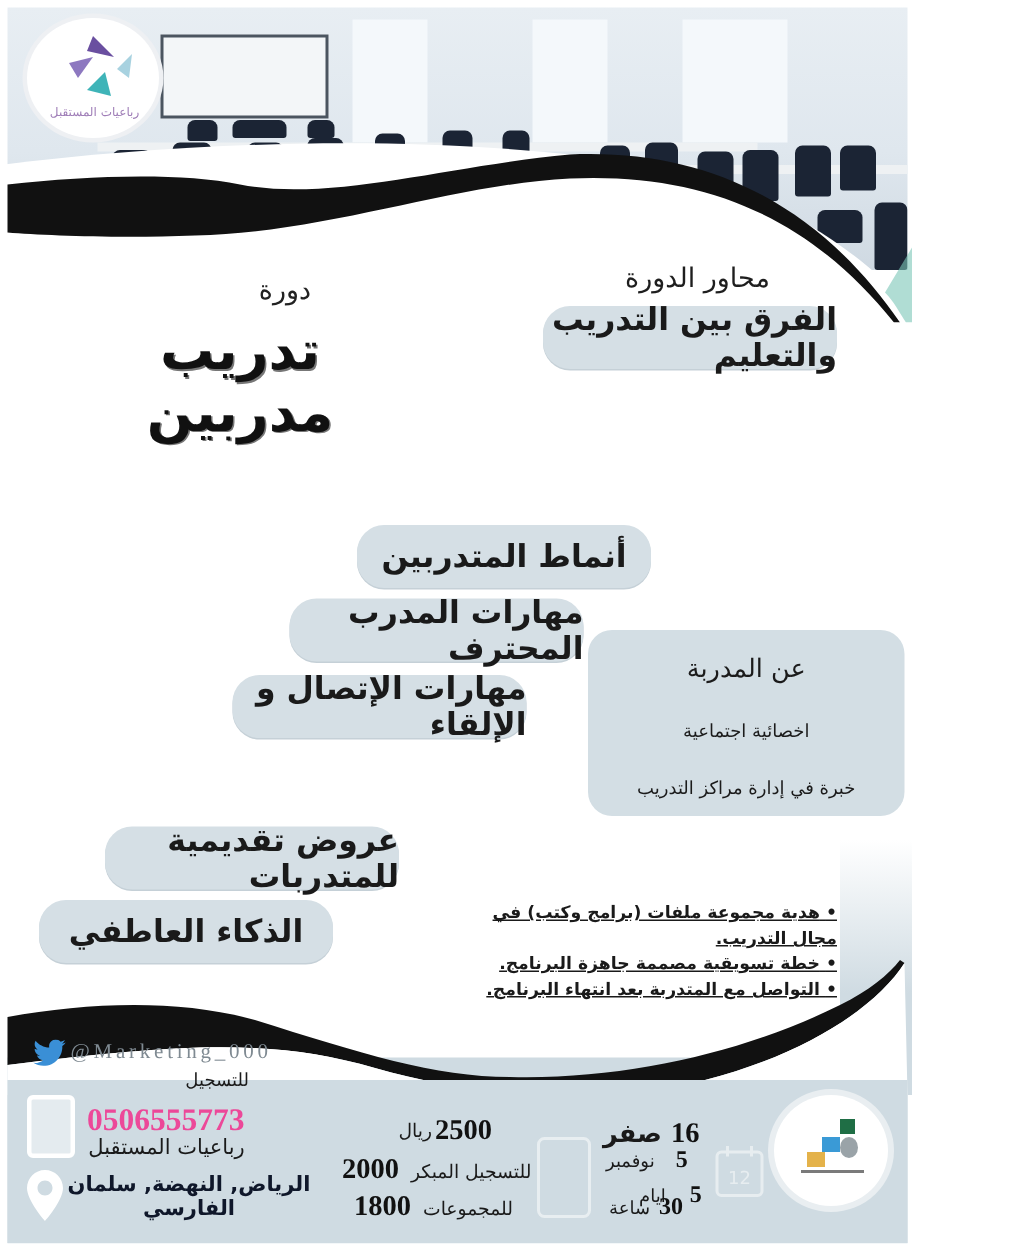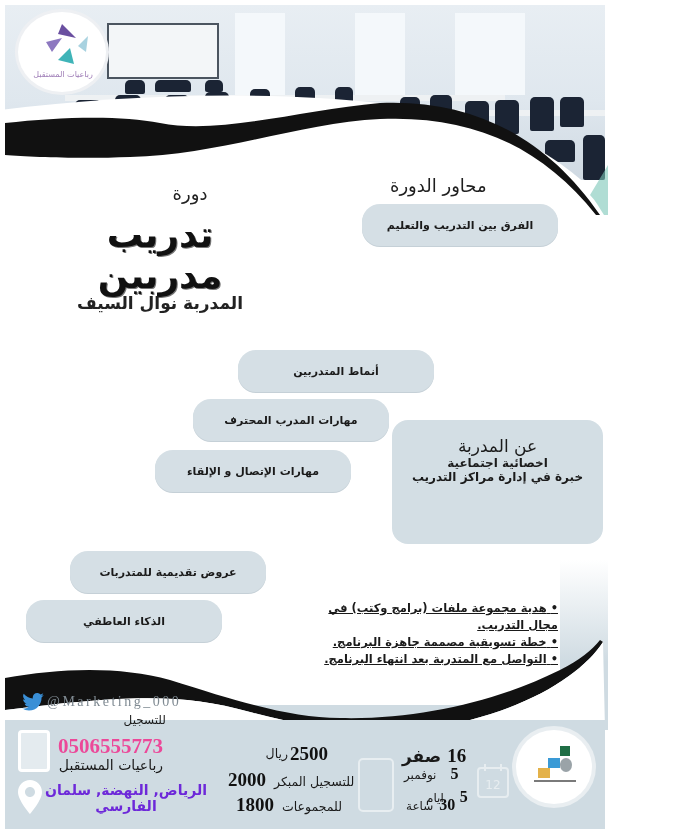--- a/index.html
+++ b/index.html
@@ -14,37 +14,37 @@
   .logo-circle .logo-text{position:absolute;left:10px;top:58px;width:70px;font-size:8px;color:#a07fb8;text-align:center;direction:rtl;}
   .wave-top{position:absolute;left:0;top:95px;width:608px;height:120px;}
   .wave-bottom{position:absolute;left:0;top:640px;width:608px;height:90px;}
   .footer{position:absolute;left:5px;top:705px;width:600px;height:124px;background:#cfdbe2;}
   .right-accent{position:absolute;left:560px;top:560px;width:48px;height:170px;background:linear-gradient(180deg,#fff 0%,#cfdbe2 60%);}
 
   .rtl{direction:rtl;unicode-bidi:embed;}
   .course-label{position:absolute;left:160px;top:183px;width:60px;text-align:center;font-size:18px;color:#222;}
   .course-title{position:absolute;left:40px;top:214px;width:240px;text-align:center;font-size:36px;font-weight:bold;color:#111;text-shadow:1px 1px 0 #777;letter-spacing:1px;}
   .trainer{position:absolute;left:50px;top:293px;width:220px;text-align:center;font-size:17px;font-weight:bold;color:#222;}
-  .axes-title{position:absolute;left:390px;top:175px;width:150px;text-align:left;font-size:18px;color:#1e1e1e;}
-
-  .pill{position:absolute;height:42px;border-radius:18px;background:#d5dfe5;display:flex;align-items:center;justify-content:center;font-size:11px;font-weight:bold;color:#1a1a1a;box-shadow:0 1px 0 #c5d0d7;}
+  .axes-title{position:absolute;left:390px;top:175px;width:150px;text-align:center;font-size:18px;color:#1e1e1e;}
+
+  .pill{position:absolute;height:42px;border-radius:18px;background:#d5dfe5;display:flex;align-items:center;justify-content:center;font-size:21px;font-weight:bold;color:#1a1a1a;box-shadow:0 1px 0 #c5d0d7;}
 
   .about{position:absolute;left:392px;top:420px;width:211px;height:124px;border-radius:16px;background:#d3dee4;text-align:center;color:#1b1b1b;}
   .about .h{font-size:17px;margin-top:16px;}
-  .about .l{font-size:12px;font-weight:bold;margin-top:0;}
+  .about .l{font-size:12px;font-weight:normal;margin-top:24px;}
 
   .bonus{position:absolute;left:322px;top:600px;width:236px;font-size:11.5px;font-weight:bold;color:#1a1a1a;line-height:17px;}
   .bonus .b{display:block;text-decoration:underline;}
 
   .twitter{position:absolute;left:22px;top:693px;display:flex;align-items:center;gap:3px;}
   .twitter .handle{font-family:"Liberation Serif",serif;font-size:14px;letter-spacing:2.5px;color:#7f8a92;}
   .reg-label{position:absolute;left:80px;top:713px;width:86px;text-align:right;font-size:12px;color:#1a1a1a;}
   .phone{position:absolute;left:58px;top:734px;font-family:"Liberation Serif",serif;font-weight:bold;font-size:21px;color:#ec4899;}
   .org{position:absolute;left:56px;top:757px;width:110px;text-align:center;font-size:14px;color:#1a1a1a;}
-  .addr{position:absolute;left:42px;top:782px;width:168px;text-align:center;font-size:14px;font-weight:bold;color:#6d28d9;}
+  .addr{position:absolute;left:42px;top:782px;width:168px;text-align:center;font-size:14px;font-weight:bold;color:#0f172a;}
   .mobile-icon{position:absolute;left:18px;top:730px;width:26px;height:36px;border:3px solid #fff;border-radius:4px;background:#e4ebef;}
   .pin-icon{position:absolute;left:18px;top:780px;}
 
   .price-row{position:absolute;display:flex;align-items:baseline;gap:8px;direction:ltr;}
   .price-row .num{font-family:"Liberation Serif",serif;font-weight:bold;font-size:19px;color:#111;}
   .price-row .lbl{font-size:12.5px;color:#1a1a1a;}
   .date-row{position:absolute;display:flex;align-items:baseline;gap:6px;}
   .date-row .num{font-family:"Liberation Serif",serif;font-weight:bold;color:#111;}
   .date-row .lbl{color:#1a1a1a;}
   .cal-icon{position:absolute;left:476px;top:763px;}
@@ -95,21 +95,20 @@
   </div>
 
   <svg class="wave-top" viewBox="0 0 608 120" preserveAspectRatio="none">
     <path d="M0,15 C120,0 260,-5 380,8 C470,18 540,40 608,110 L608,120 L0,120 Z" fill="#fff"></path>
     <path d="M5,28 C60,22 120,20 160,28 C220,40 300,15 380,8 C470,4 545,40 600,120 L596,120 C540,50 470,20 380,24 C300,28 220,60 130,62 C80,64 30,62 5,60 Z" fill="#111"></path>
     <path d="M590,100 C596,106 600,114 604,120 L608,120 L608,70 Z" fill="#7cc7b8" opacity="0.6"></path>
   </svg>
 
   <div class="course-label rtl">دورة</div>
   <div class="course-title rtl">تدريب مدربين</div>
-  <div class="trainer rtl">المدربة نوال السيف</div>
 
   <div class="axes-title rtl">محاور الدورة</div>
   <div class="pill rtl" style="left:362px;top:204px;width:196px;">
       <span>الفرق بين التدريب والتعليم</span>
     </div>
   <div class="pill rtl" style="left:238px;top:350px;width:196px;">
       <span>أنماط المتدربين</span>
     </div>
   <div class="pill rtl" style="left:193px;top:399px;width:196px;">
       <span>مهارات المدرب المحترف</span>

